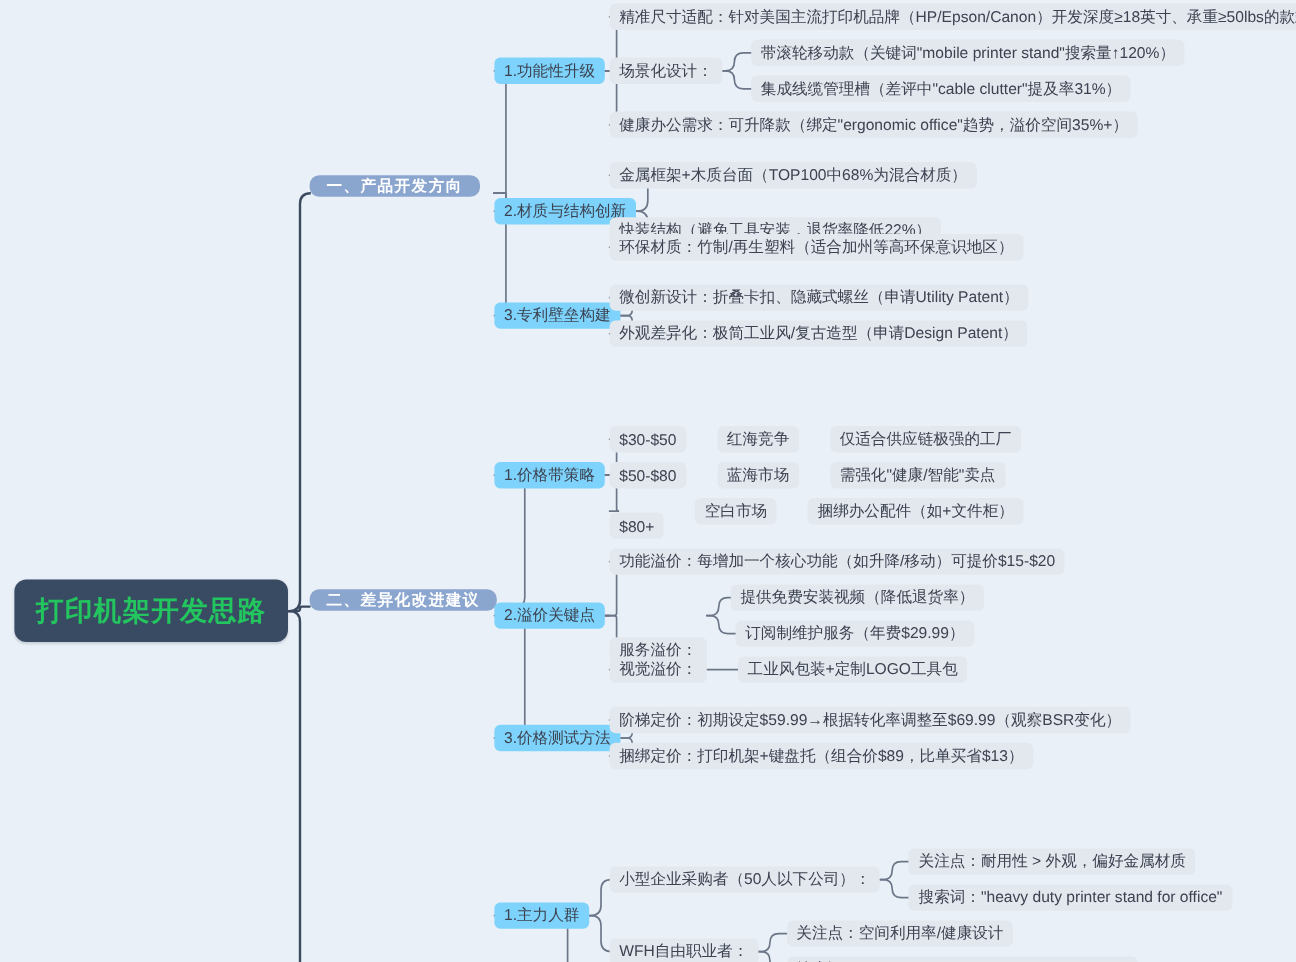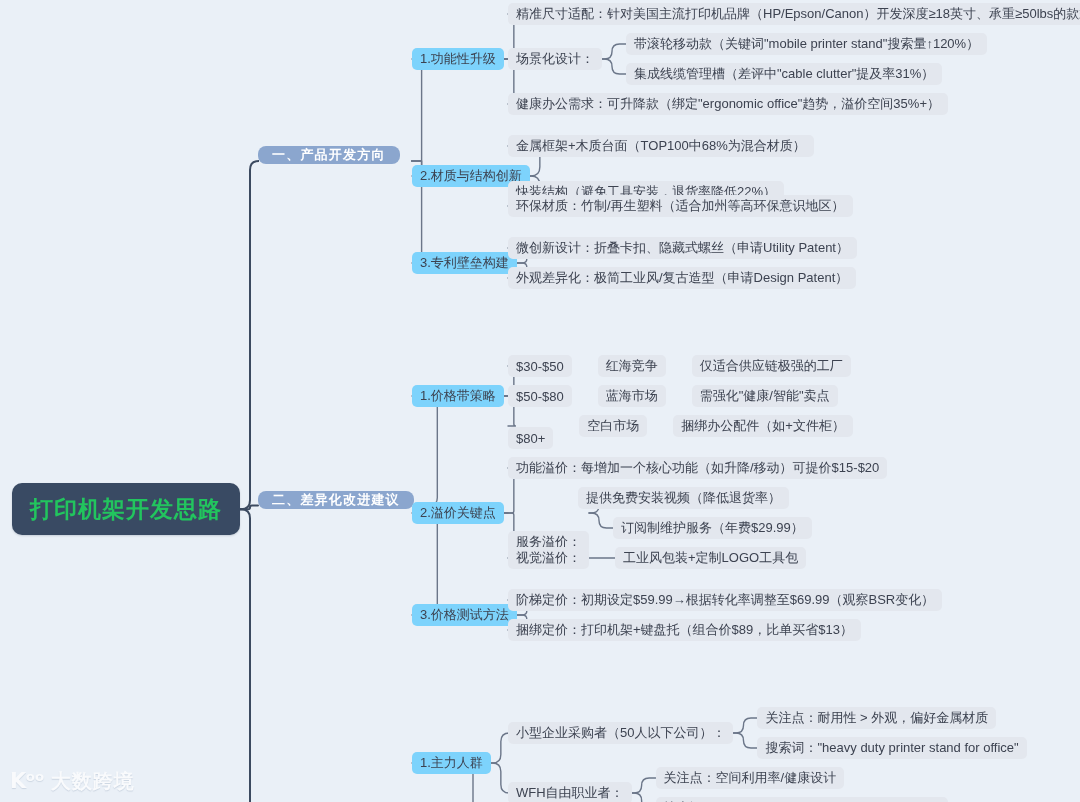--- a/index.html
+++ b/index.html
@@ -143,32 +143,28 @@
       <div class="node n-chain" style="left: 691.719px; top: 355px;">仅适合供应链极强的工厂</div>
       <div class="node n-chain" style="left: 508px; top: 385px;">$50-$80</div>
       <div class="node n-chain" style="left: 597.719px; top: 385px;">蓝海市场</div>
       <div class="node n-chain" style="left: 691.719px; top: 385px;">需强化"健康/智能"卖点</div>
       <div class="node n-chain" style="left: 508px; top: 427px;">$80+</div>
       <div class="node n-chain" style="left: 579.297px; top: 415px;">空白市场</div>
       <div class="node n-chain" style="left: 673.297px; top: 415px;">捆绑办公配件（如+文件柜）</div>
       <div class="node n-l3" style="left: 412px; top: 502px;">2.溢价关键点</div>
       <div class="node n-leaf" style="left: 508px; top: 457px;">功能溢价：每增加一个核心功能（如升降/移动）可提价$15-$20</div>
       <div class="node n-leaf" style="left: 508px; top: 531px;">服务溢价：</div>
-      <div class="node n-leaf" style="left: 578px; top: 487px;">提供免费安装视频（降低退货率）</div>
+      <div class="node n-leaf" style="left: 609px; top: 487px;">提供免费安装视频（降低退货率）</div>
       <div class="node n-leaf" style="left: 613px; top: 517px;">订阅制维护服务（年费$29.99）</div>
       <div class="node n-leaf" style="left: 508px; top: 547px;">视觉溢价：</div>
       <div class="node n-chain" style="left: 615px; top: 547px;">工业风包装+定制LOGO工具包</div>
       <div class="node n-l3" style="left: 412px; top: 604px;">3.价格测试方法</div>
       <div class="node n-leaf" style="left: 508px; top: 589px;">阶梯定价：初期设定$59.99→根据转化率调整至$69.99（观察BSR变化）</div>
       <div class="node n-leaf" style="left: 508px; top: 619px;">捆绑定价：打印机架+键盘托（组合价$89，比单买省$13）</div>
       <div class="node n-l3" style="left: 412px; top: 752px;">1.主力人群</div>
       <div class="node n-leaf" style="left: 508px; top: 722px;">小型企业采购者（50人以下公司）：</div>
       <div class="node n-leaf" style="left: 757.469px; top: 707px;">关注点：耐用性 &gt; 外观，偏好金属材质</div>
       <div class="node n-leaf" style="left: 757.469px; top: 737px;">搜索词："heavy duty printer stand for office"</div>
       <div class="node n-leaf" style="left: 508px; top: 782px;">WFH自由职业者：</div>
       <div class="node n-leaf" style="left: 655.609px; top: 767px;">关注点：空间利用率/健康设计</div>
       <div class="node n-leaf" style="left: 655.609px; top: 797px;">搜索词："small space printer stand with wheels"</div>
     </div>
-  <div id="watermark">
-    <span class="wm-mark">Kᵒᵒ</span>
-    <span class="wm-text">大数跨境</span>
-  </div>
 </div>
 
 </body></html>

